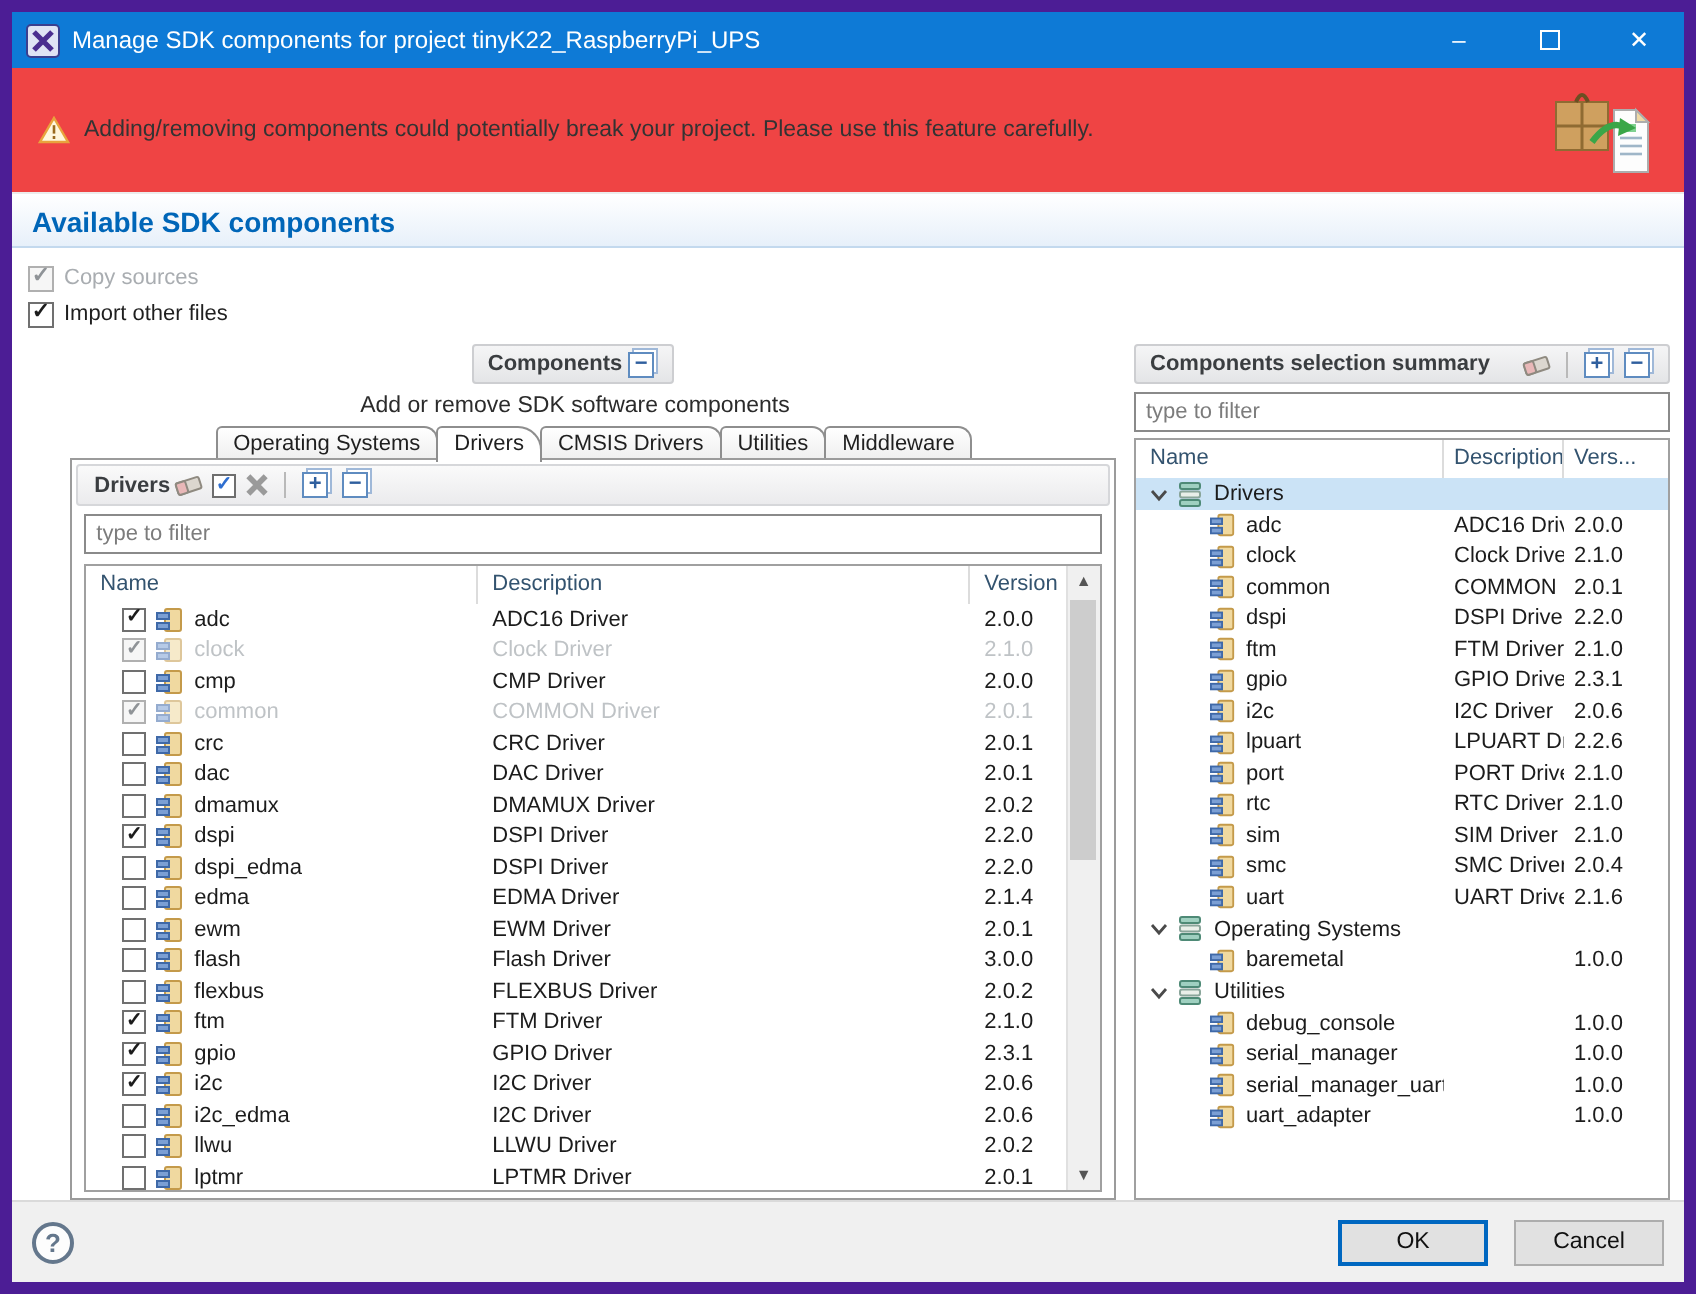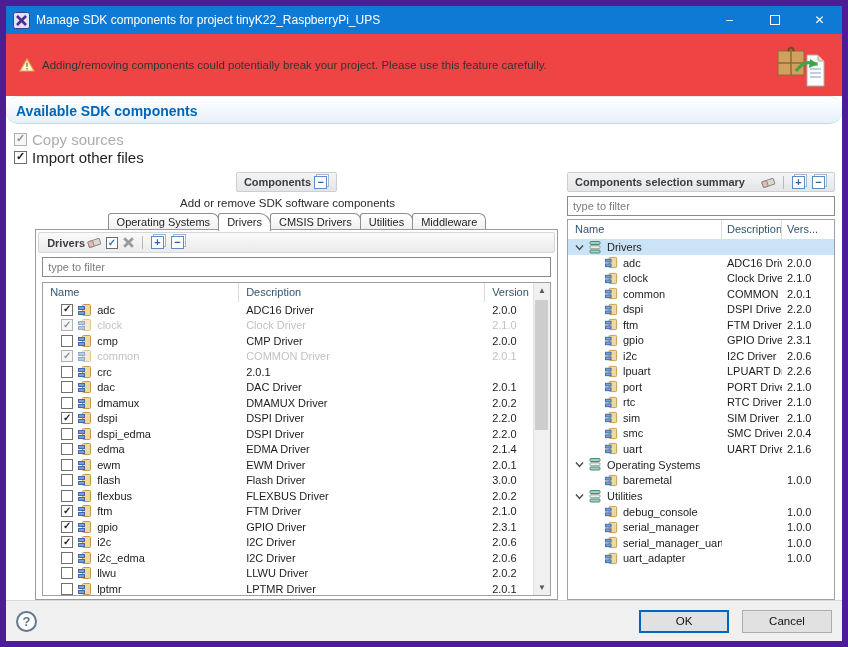--- a/index.html
+++ b/index.html
@@ -22,26 +22,26 @@
   .banner{ height:62px; flex:none; display:flex; align-items:center; padding:0 10px 0 13px; background:#ef4444; }
   .warn-row{ display:flex; align-items:center; gap:7px; flex:1 1 auto; }
   .warn-text{ font-size:11.5px; color:#333; }
   .banner-art{ flex:none; margin-right:4px; }
 
   
   .heading{
     height:28px; flex:none; padding:6px 0 0 10px;
     font-size:14px; font-weight:bold; color:#0066b8;
     background:linear-gradient(#ffffff,#e7f0fa);
-    border-top:1px solid #ececec; border-bottom:1px solid #c3d9ee;border-radius:13px;
+    border-top:1px solid #ececec; border-bottom:1px solid #c3d9ee;
   }
 
   
   .options{ padding:6px 0 4px 8px; flex:none; }
-  .opt-row{ display:flex; align-items:center; gap:5px; height:18px; font-size:15px; color:#1f1f1f; }
+  .opt-row{ display:flex; align-items:center; gap:5px; height:18px; font-size:11px; color:#1f1f1f; }
   .opt-row.disabled{ color:#a9adb1; }
 
   .cb{ width:13px; height:13px; border:1px solid #707070; background:#fff;
        display:inline-flex; align-items:center; justify-content:center; flex:none; position:relative; }
   .cb.checked::after{ content:"\2713"; font-size:11px; font-weight:bold; color:#1c1c1c; line-height:1; margin-top:-1px; }
   .cb.disabled{ border-color:#b0b0b0; background:#f6f6f6; }
   .cb.disabled.checked::after{ color:#8f9397; }
 
   
   .panels{ flex:1 1 auto; display:flex; padding:2px 7px 0 8px; gap:8px; overflow:hidden; }
@@ -137,21 +137,21 @@
   
   .footer{
     height:41px; flex:none; background:#f0f0f0; border-top:1px solid #dadada;
     display:flex; align-items:center; padding:0 10px;
   }
   .help-btn{ width:21px; height:21px; border:2px solid #64778c; border-radius:50%;
     display:flex; align-items:center; justify-content:center;
     color:#64778c; font-size:13px; font-weight:bold; background:#fdfdfd; }
   .footer .spacer{ flex:1 1 auto; }
   .btn{
-    width:90px; height:23px; font-size:11.5px; color:#111; background:#e1e1e1;
+    width:75px; height:23px; font-size:11.5px; color:#111; background:#e1e1e1;
     border:1px solid #adadad; display:flex; align-items:center; justify-content:center;
     font-family:"Liberation Sans", sans-serif;
   }
   .btn.default{ border:1px solid #0067c0; box-shadow:inset 0 0 0 1px #0067c0; margin-right:13px; }
 </style>
 </head>
 <body>
 
 <div class="dialog">
 
@@ -307,20 +307,21 @@
     <span class="c-ver">2.0.1</span>
   </div>
               <div class="trow">
     <span class="cb"></span>
     <svg class="row-ic" viewBox="0 0 14 14">
     <rect x="4.5" y="1.5" width="8" height="11" rx="1" fill="#f0d9a0" stroke="#c49a4a"></rect>
     <rect x="0.5" y="3.5" width="6" height="3" fill="#7b9fd4" stroke="#3f69a8"></rect>
     <rect x="0.5" y="8.5" width="6" height="3" fill="#7b9fd4" stroke="#3f69a8"></rect>
   </svg>
     <span class="c-name">crc</span>
+    <span class="c-desc">CRC Driver</span>
     <span class="c-ver">2.0.1</span>
   </div>
               <div class="trow">
     <span class="cb"></span>
     <svg class="row-ic" viewBox="0 0 14 14">
     <rect x="4.5" y="1.5" width="8" height="11" rx="1" fill="#f0d9a0" stroke="#c49a4a"></rect>
     <rect x="0.5" y="3.5" width="6" height="3" fill="#7b9fd4" stroke="#3f69a8"></rect>
     <rect x="0.5" y="8.5" width="6" height="3" fill="#7b9fd4" stroke="#3f69a8"></rect>
   </svg>
     <span class="c-name">dac</span>

